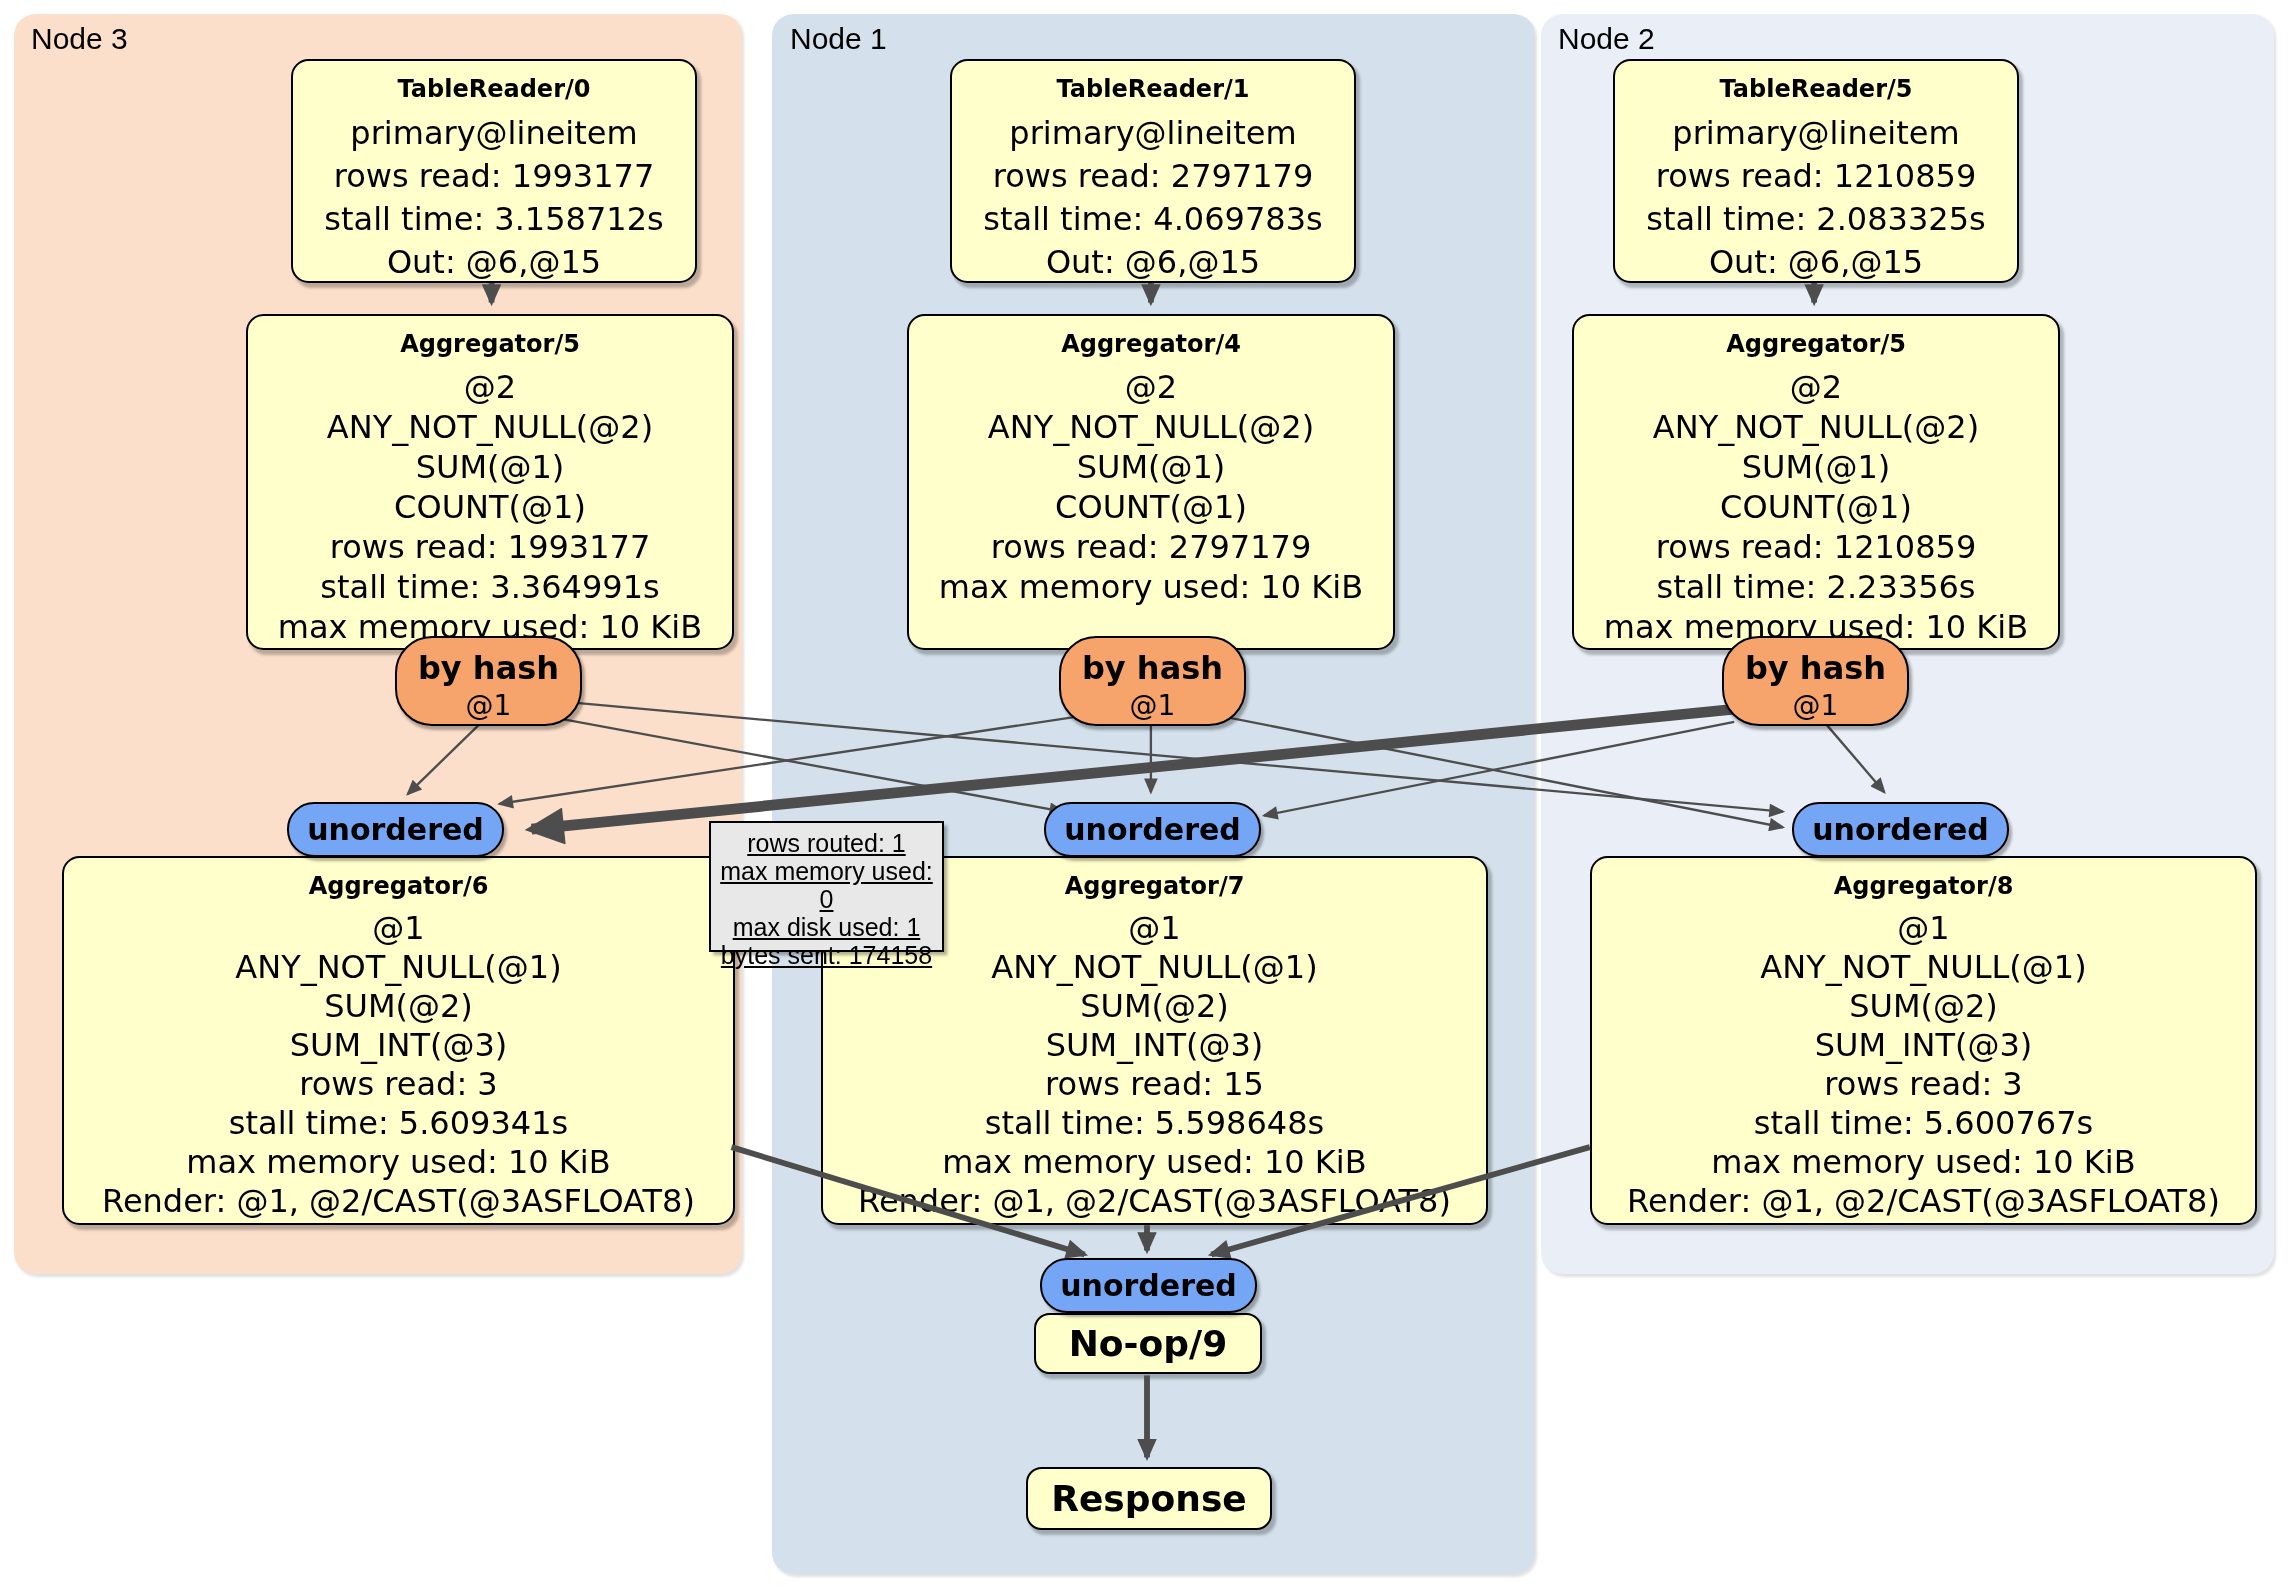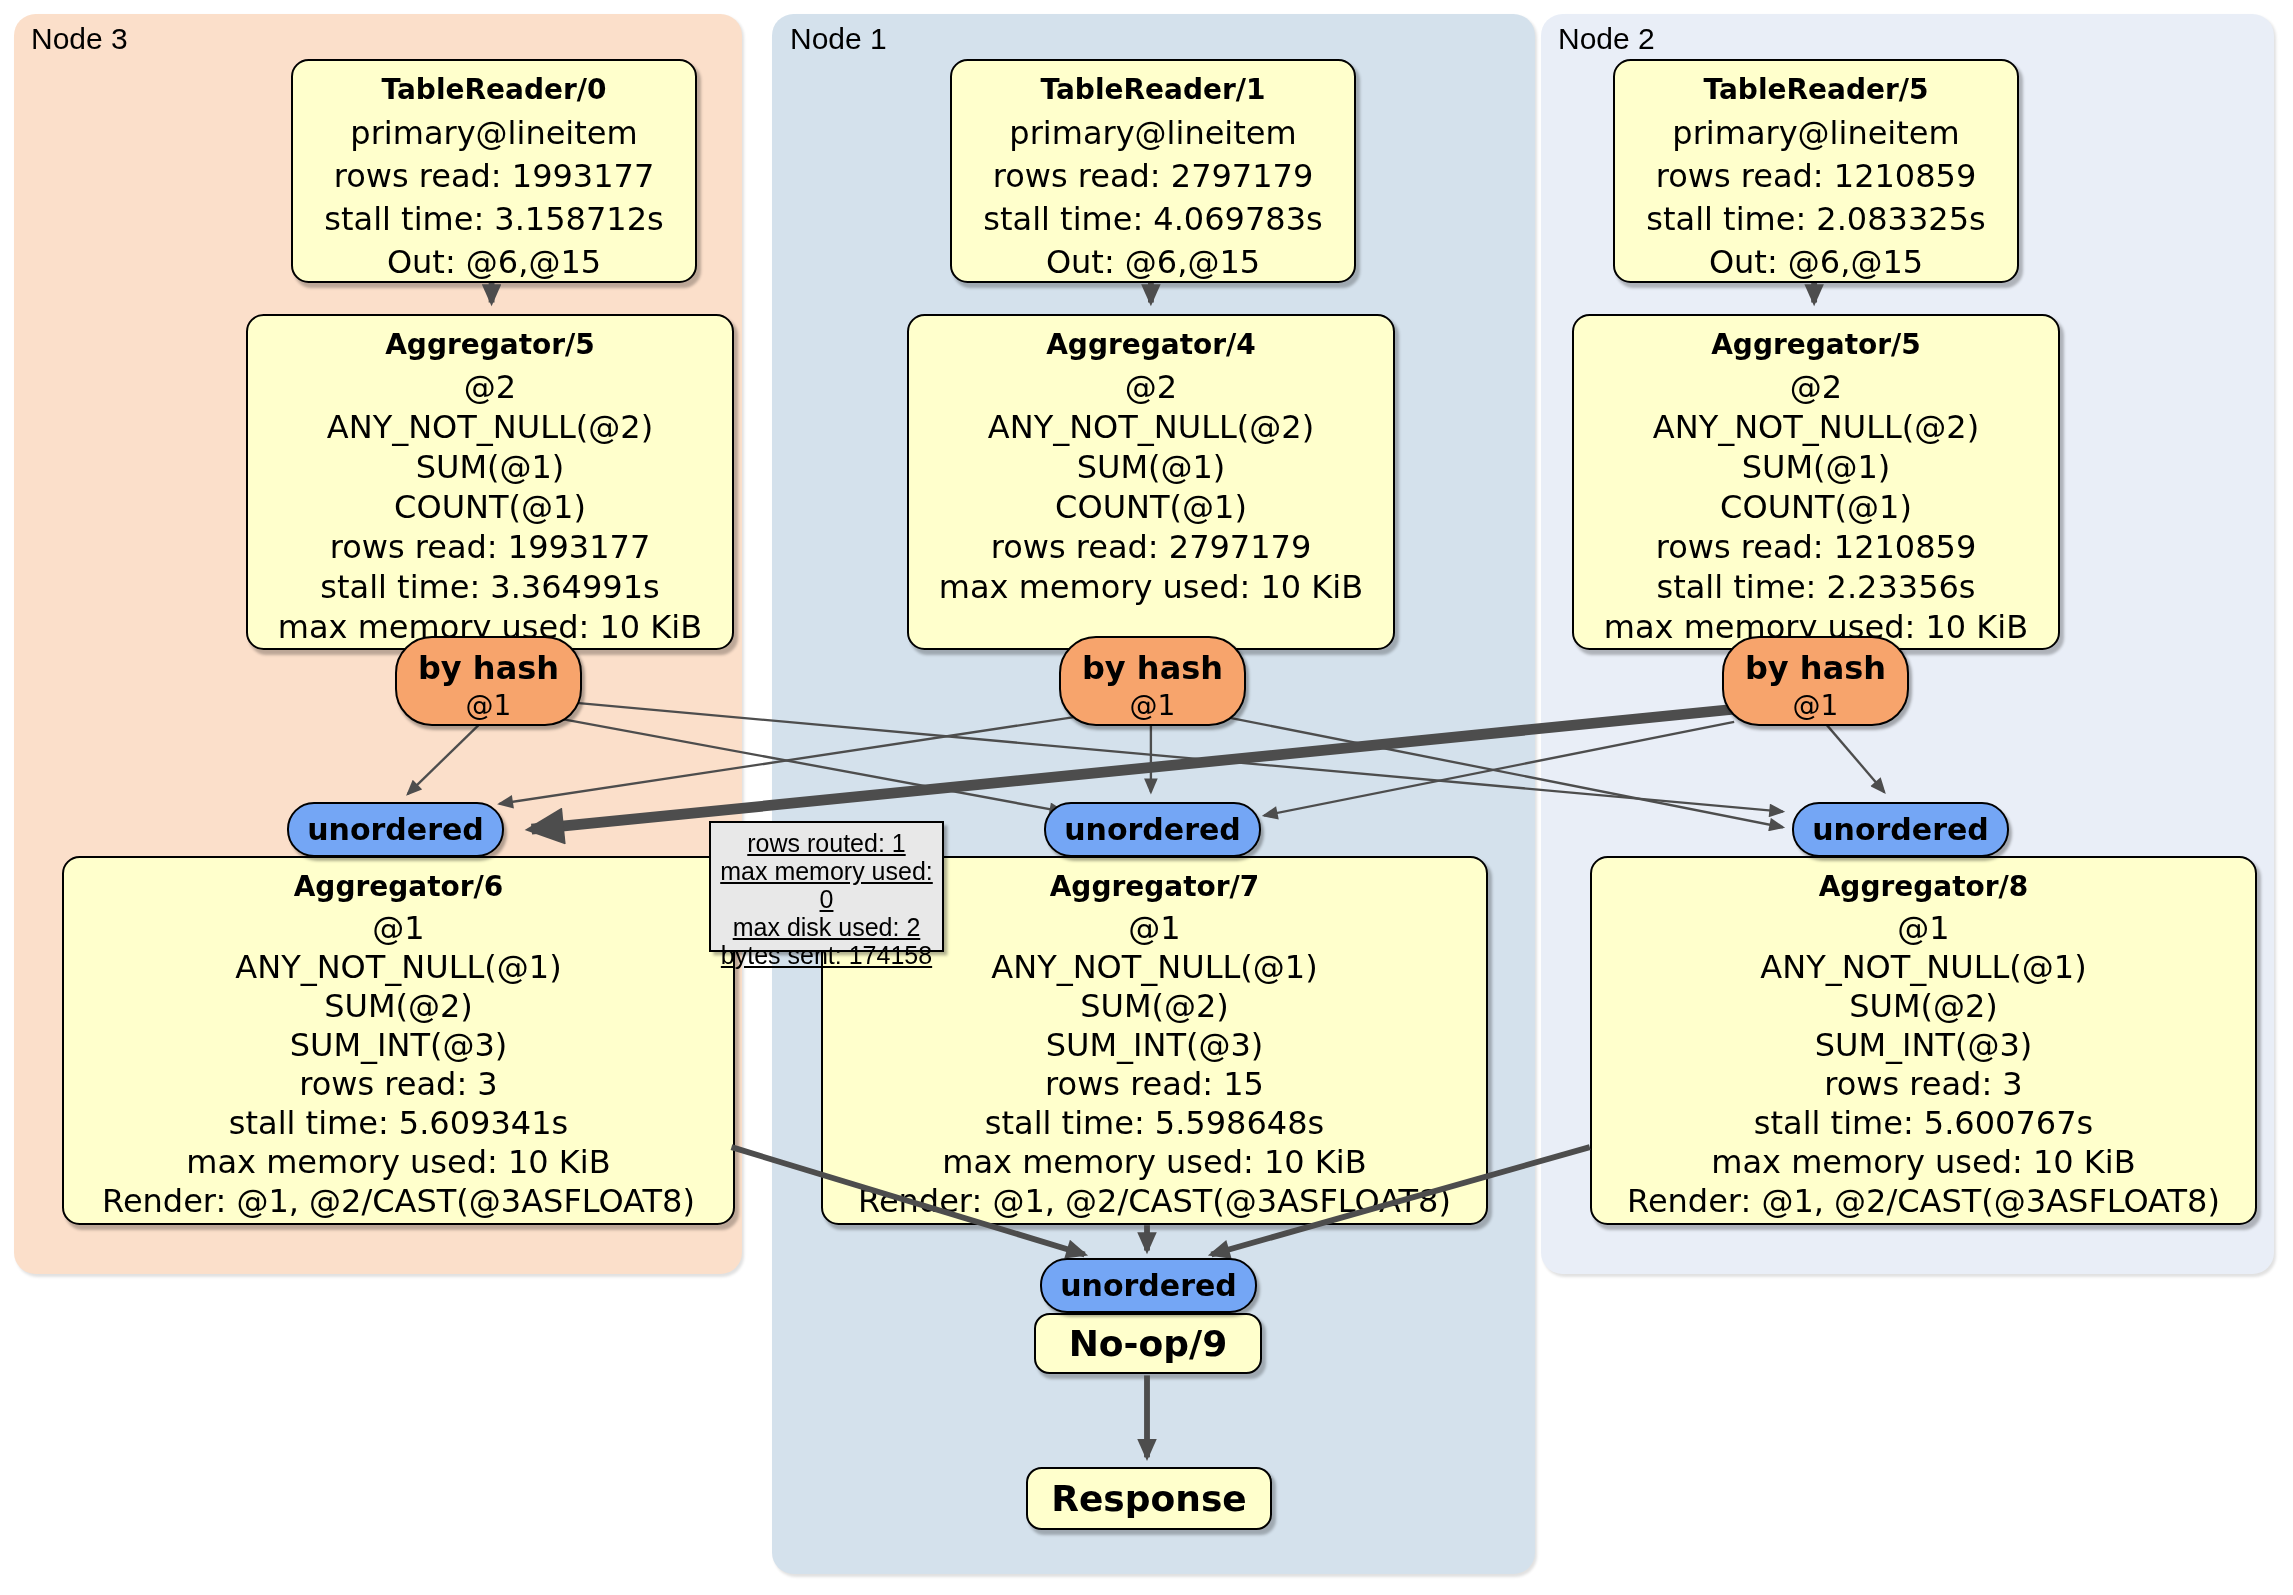--- a/index.html
+++ b/index.html
@@ -4,21 +4,21 @@
 <style>
   html,body{margin:0;padding:0;background:#ffffff;}
   .stage{position:relative;width:2294px;height:1596px;overflow:hidden;
          font-family:"DejaVu Sans",sans-serif;color:#000;border-radius:13px;}
   .region{position:absolute;border-radius:21.5px;box-shadow:2px 2.9px 2.9px rgba(0,0,0,0.12);}
   .region-label{position:absolute;font-family:"Liberation Sans",sans-serif;
                 font-size:30px;line-height:33px;}
   .edges{position:absolute;left:0;top:0;z-index:3;}
   .pbox{position:absolute;background:#FFFFCC;border:2.4px solid #000;border-radius:17.6px;
         box-shadow:3.9px 4.9px 2.9px rgba(0,0,0,0.25);text-align:center;z-index:2;}
-  .ptitle{font-weight:bold;font-size:28px;line-height:45px;padding-top:5.9px;}
+  .ptitle{font-weight:bold;font-size:24px;line-height:45px;padding-top:5.9px;}
   .pline, .plist div{font-size:32px;}
   .lh44 div{line-height:43px;}
   .lh41 div{line-height:40px;}
   .lh40 div{line-height:39px;}
   .leafbox{position:absolute;background:#FFFFCC;border:2.4px solid #000;border-radius:15.6px;
         box-shadow:3.9px 4.9px 2.9px rgba(0,0,0,0.25);text-align:center;z-index:2;
         font-weight:bold;font-size:36px;}
   .router{position:absolute;background:#F7A46C;border:2.9px solid #000;border-radius:37px;
         box-shadow:2.9px 3.9px 2.9px rgba(0,0,0,0.30);text-align:center;z-index:4;}
   .router .r1{font-weight:bold;font-size:32px;line-height:41px;padding-top:10px;}
@@ -204,21 +204,21 @@
         <div>rows read: 3</div>
         <div>stall time: 5.600767s</div>
         <div>max memory used: 10 KiB</div>
         <div>Render: @1, @2/CAST(@3ASFLOAT8)</div>
       </div>
   </div>
 
   <div class="tooltip" style="left:709px;top:821px;width:231px;height:121px">
       <div>rows routed: 1</div>
       <div>max memory used: 0</div>
-      <div>max disk used: 2</div>
+      <div>max disk used: 1</div>
       <div>bytes sent: 174158</div>
     </div>
 
   <div class="sync" style="left:1040px;top:1258px;width:213px;height:51px;line-height:51px">
     <span>unordered</span>
   </div>
   <div class="leafbox" style="left:1034px;top:1313px;width:224px;height:57px;line-height:57px">
     <span>No-op/9</span>
   </div>
   <div class="leafbox" style="left:1026px;top:1467px;width:242px;height:59px;line-height:59px">

